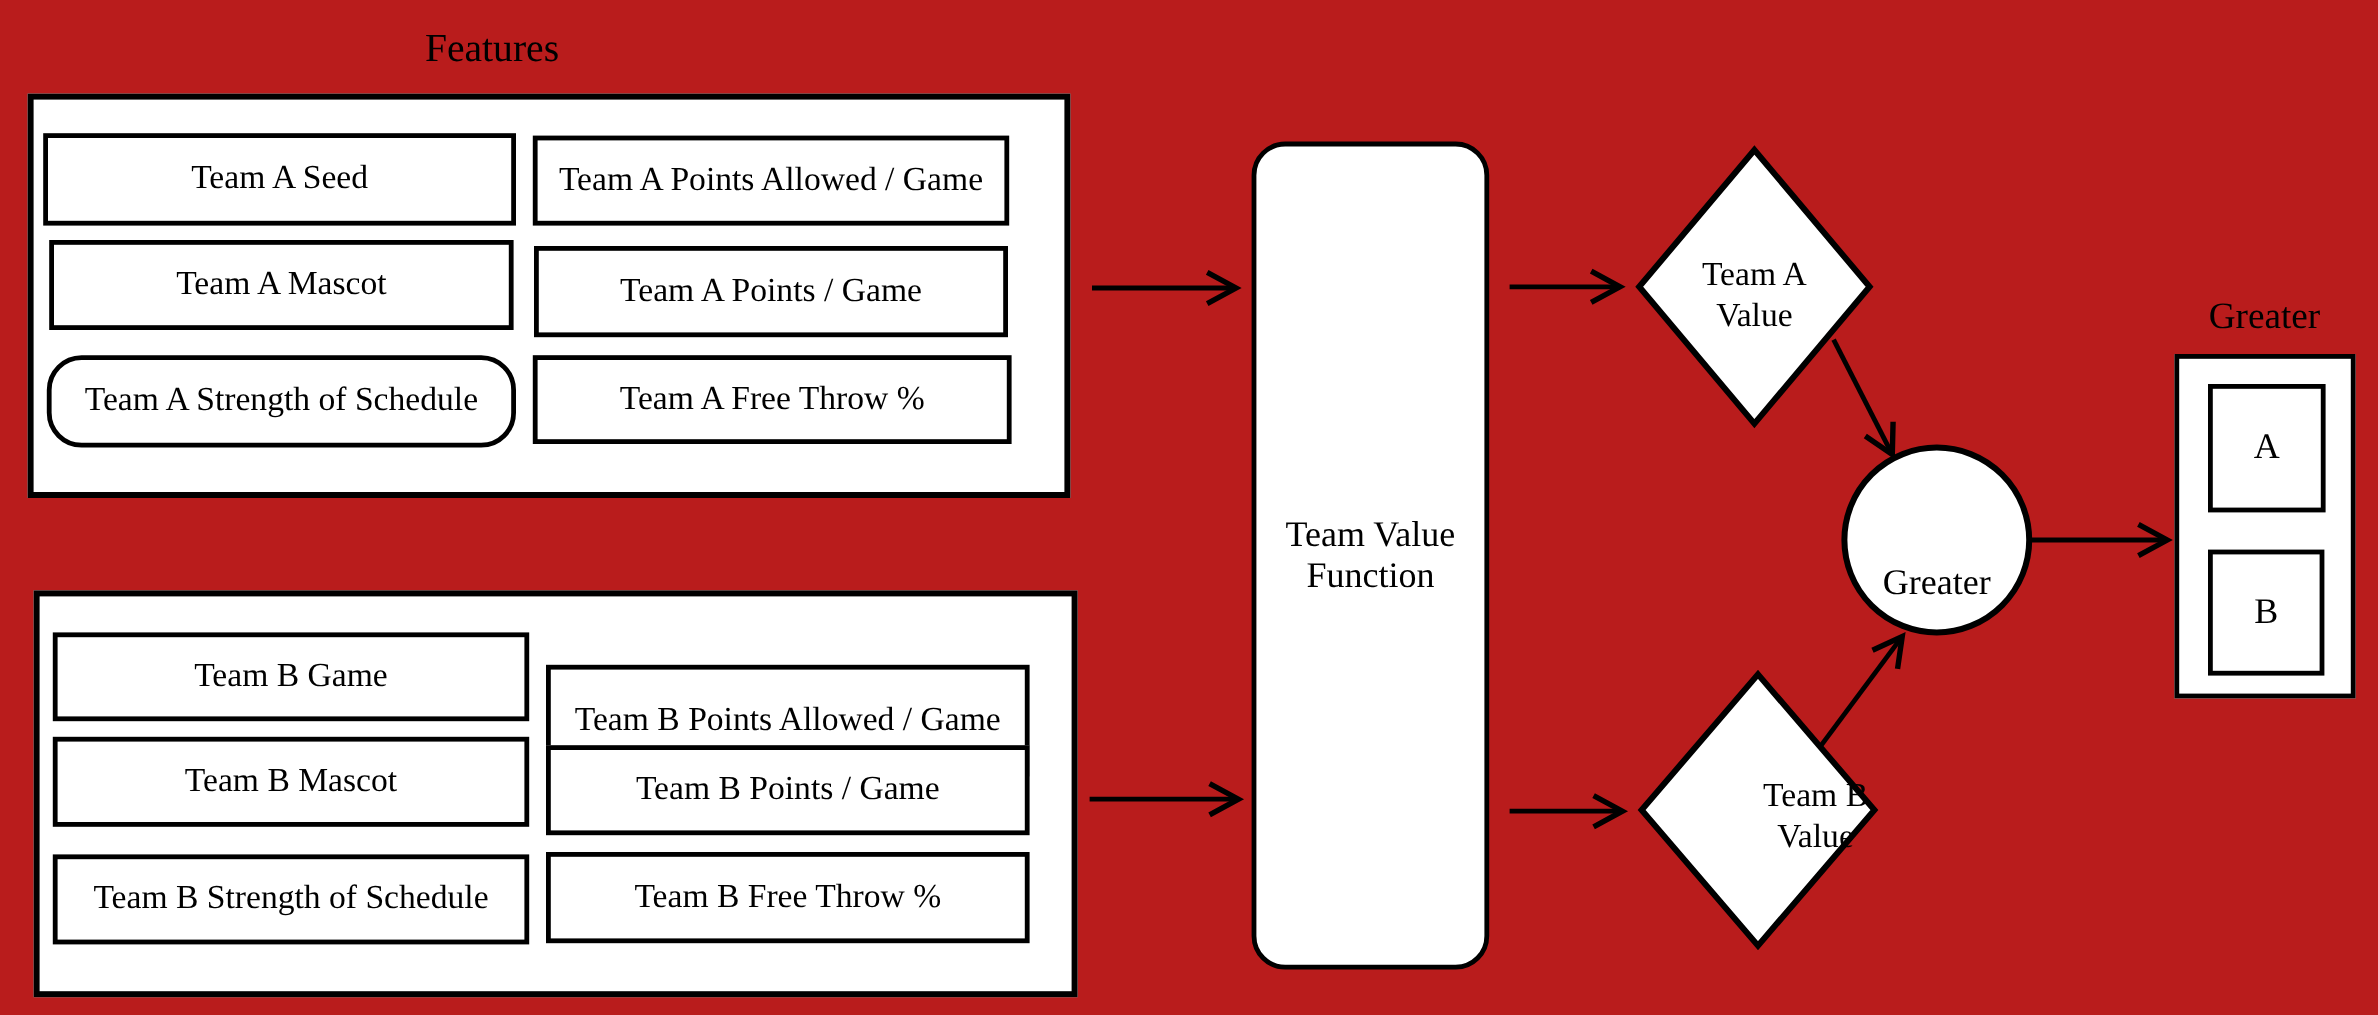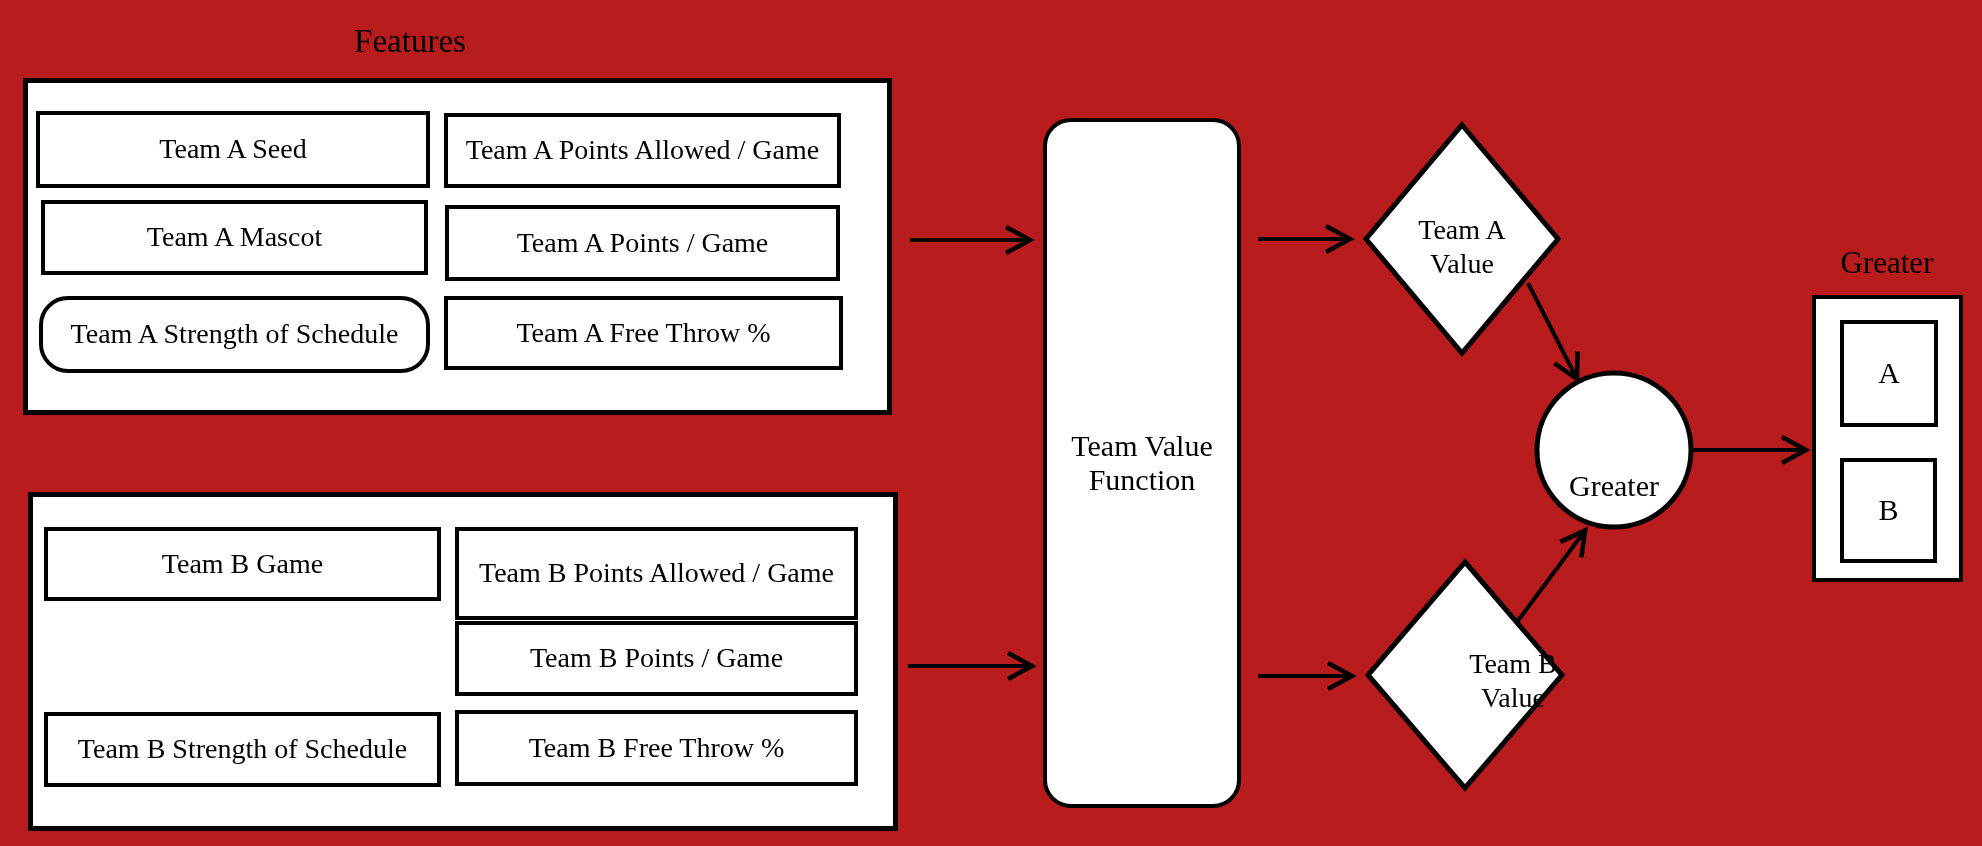--- a/index.html
+++ b/index.html
@@ -87,22 +87,23 @@
   <div class="group" style="left:23px; top:78px; width:869px; height:337px;"></div>
   <div class="box" style="left:36px; top:111px; width:394px; height:77px;">Team A Seed</div>
   <div class="box" style="left:41px; top:200px; width:387px; height:75px;">Team A Mascot</div>
   <div class="box" style="left:39px; top:296px; width:391px; height:77px;border-radius:29px;">Team A Strength of Schedule</div>
   <div class="box" style="left:444px; top:113px; width:397px; height:75px;">Team A Points Allowed / Game</div>
   <div class="box" style="left:445px; top:205px; width:395px; height:76px;">Team A Points / Game</div>
   <div class="box" style="left:444px; top:296px; width:399px; height:74px;">Team A Free Throw %</div>
 
   <div class="group" style="left:28px; top:492px; width:870px; height:339px;"></div>
   <div class="box" style="left:44px; top:527px; width:397px; height:74px;">Team B Game</div>
+  <div class="box" style="left:44px; top:614px; width:397px; height:75px;">Team B Mascot</div>
   <div class="box" style="left:44px; top:712px; width:397px; height:75px;">Team B Strength of Schedule</div>
-  <div class="box" style="left:455px; top:527px; width:403px; height:93px;">Team B Points Allowed / Game</div>
+  <div class="box" style="left:455px; top:554px; width:403px; height:93px;">Team B Points Allowed / Game</div>
   <div class="box" style="left:455px; top:621px; width:403px; height:75px;">Team B Points / Game</div>
   <div class="box" style="left:455px; top:710px; width:403px; height:76px;">Team B Free Throw %</div>
 
   <div class="box node-label" style="left:1043px; top:118px; width:198px; height:690px; white-space:pre-line;">Team Value
 Function</div>
 
   <div class="plain-label shape-label" style="left:1462px; top:247px;">Team A
 Value</div>
   <div class="plain-label shape-label" style="left:1513px; top:681px;">Team B
 Value</div>

